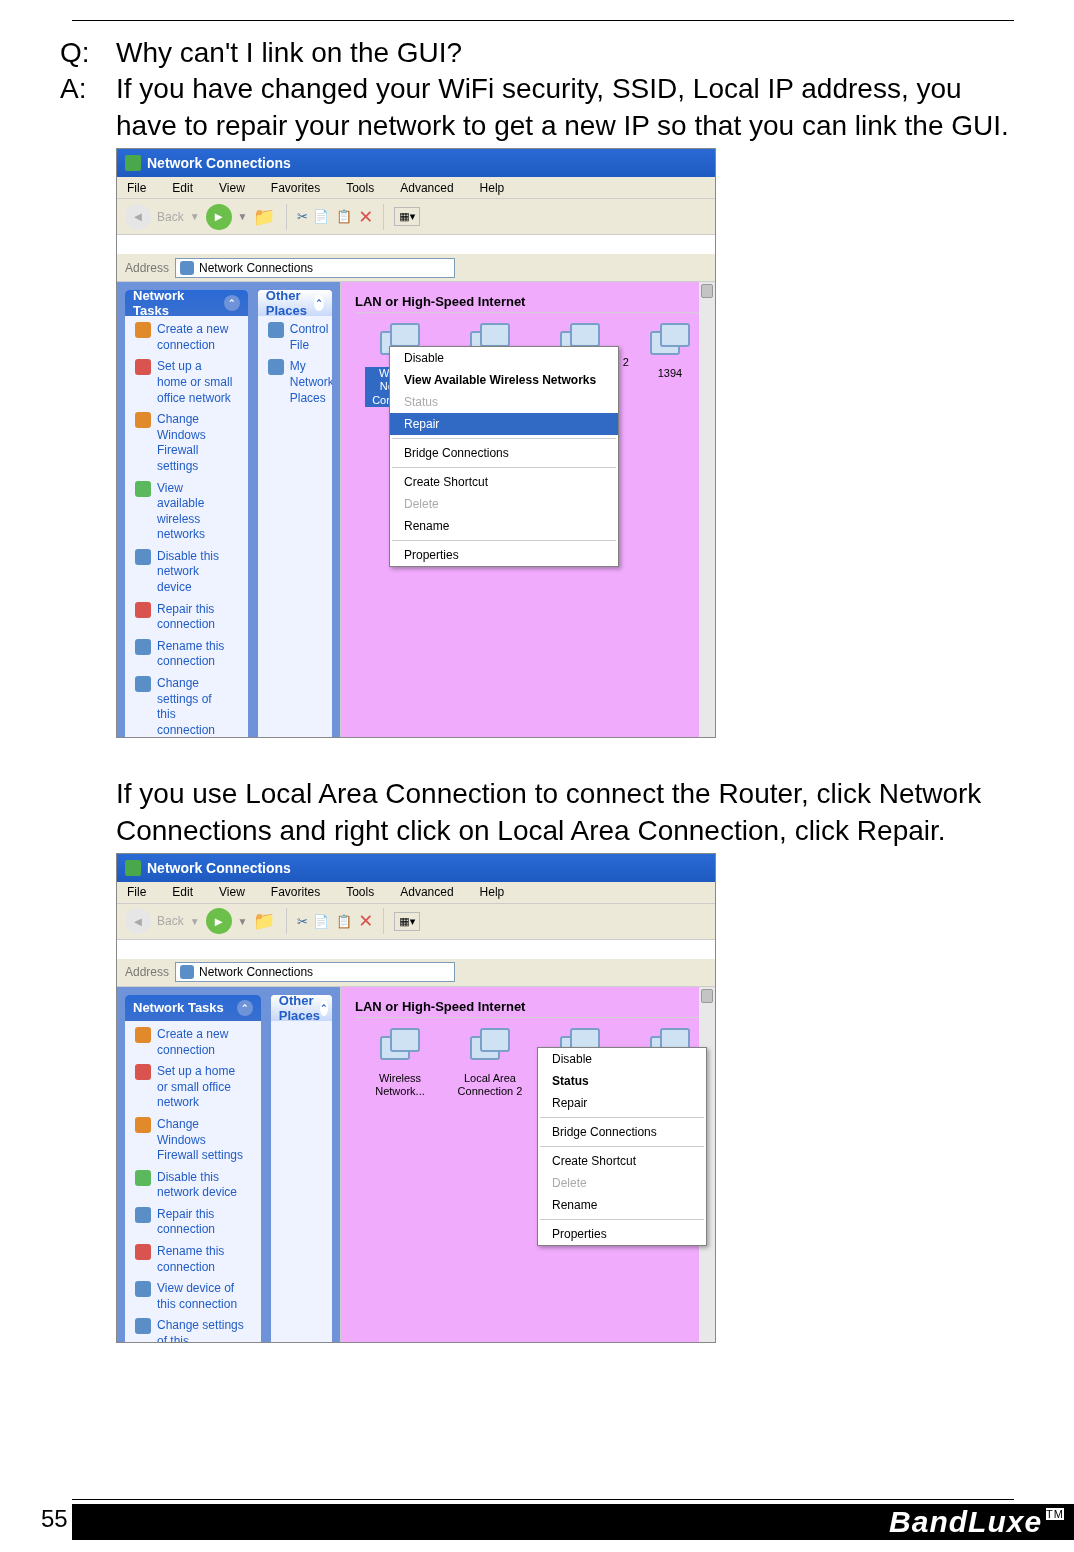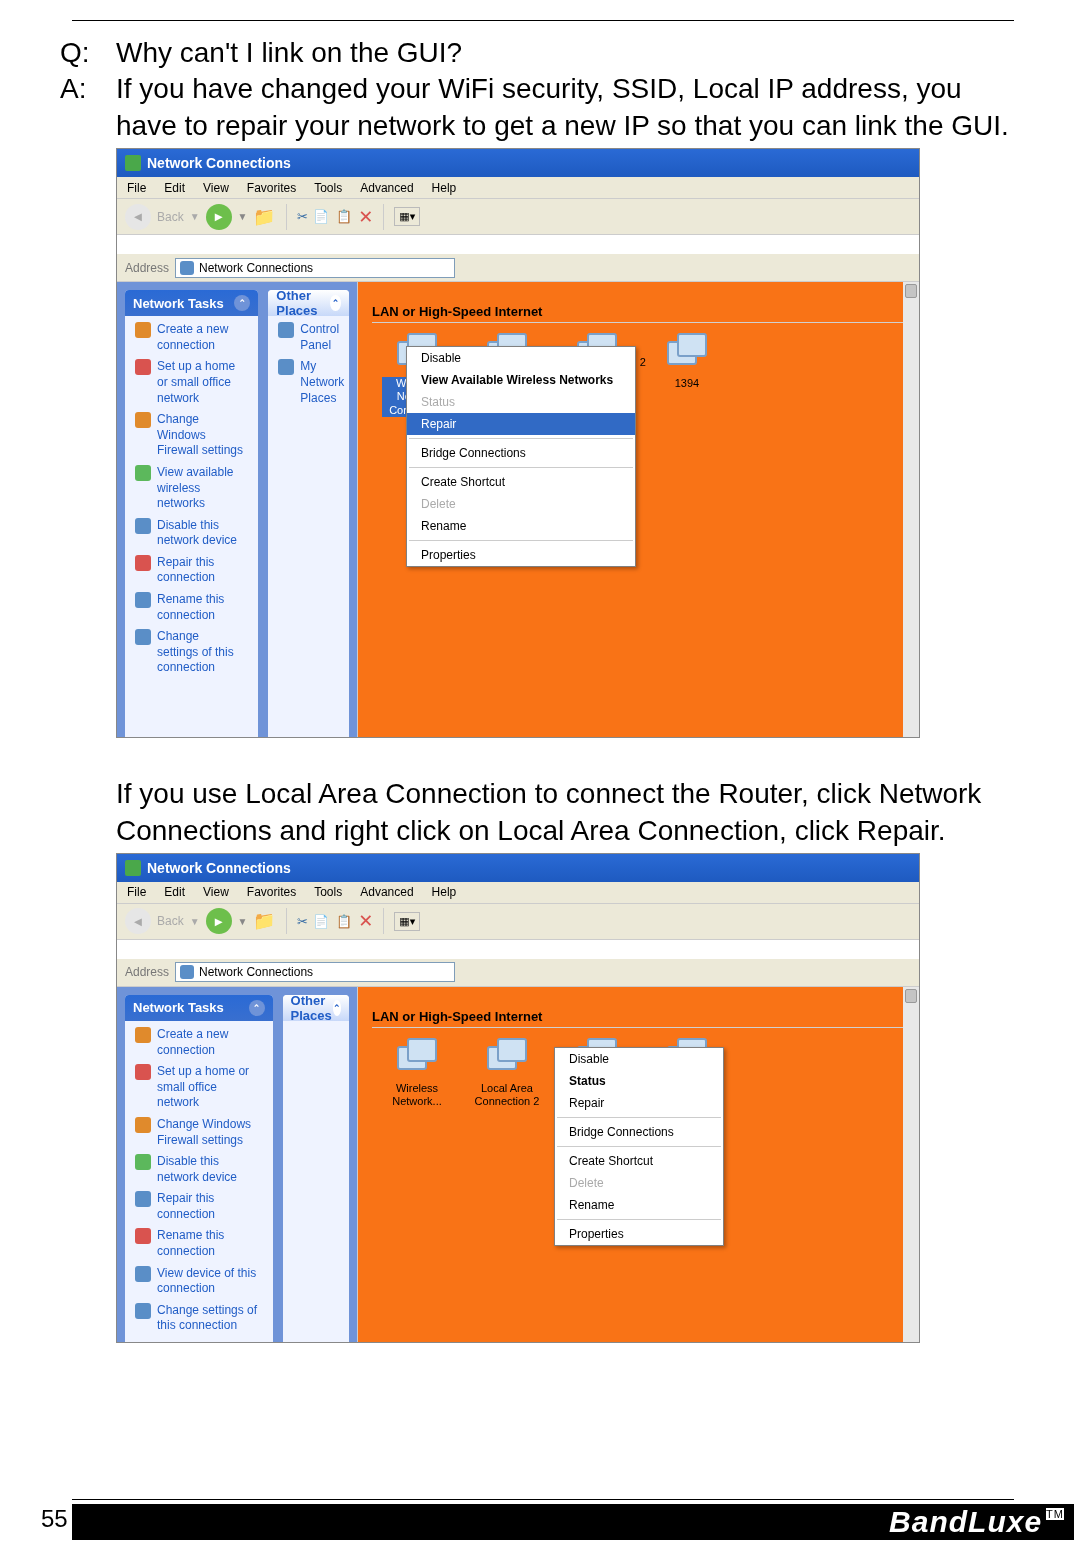--- a/index.html
+++ b/index.html
@@ -20,21 +20,21 @@
     margin-left: 12px;
   }
   .qa-row { display: flex; font-size: 28px; line-height: 1.3; }
   .qa-label { width: 56px; flex-shrink: 0; }
   .qa-body { flex: 1; }
   .indent-block { padding-left: 56px; font-size: 28px; line-height: 1.3; }
   .bold { font-weight: bold; }
   .screenshot {
     border: 1px solid #888;
     margin: 4px 0 20px 56px;
-    width: 804px;
+    width: 600px;
     height: 590px;
     background: #fff;
     position: relative;
     font-family: Tahoma, Arial, sans-serif;
     font-size: 13px;
     overflow: hidden;
   }
   .screenshot.short { height: 490px; }
   .titlebar {
     height: 28px;
@@ -42,21 +42,21 @@
     color: #fff;
     font-weight: bold;
     font-size: 14px;
     display: flex; align-items: center;
     padding-left: 8px;
     gap: 6px;
   }
   .titlebar .ticon { width:16px; height:16px; background:#4aa84a; border-radius:2px; }
   .menubar {
     height: 22px; background:#ece9d8;
-    display:flex; align-items:center; gap:18px;
+    display:flex; align-items:center; gap:26px;
     padding-left:10px; font-size:12px; color:#000;
     border-bottom:1px solid #ccc;
   }
   .toolbar {
     height: 36px; background:#ece9d8;
     display:flex; align-items:center; gap:6px;
     padding-left:8px; border-bottom:1px solid #ccc;
   }
   .tb-btn { width:26px; height:26px; border-radius:50%; display:flex; align-items:center; justify-content:center; font-weight:bold;}
   .tb-back { background:#e6e6e6; color:#aaa; }
@@ -77,21 +77,21 @@
   .explorer-body { display:flex; height:calc(100% - 114px); }
   .side-pane { width:240px; background:#6f93d8; padding:8px; display:flex; flex-direction:row; gap:10px;}
   .panel { background:#eff3ff; border-radius:4px; overflow:hidden; }
   .panel-hd { background:linear-gradient(to bottom,#fff,#c7d8f9); height:26px; display:flex; align-items:center; justify-content:space-between; padding:0 8px; color:#215dc6; font-weight:bold; font-size:13px;}
   .panel-hd.darker { background:linear-gradient(to bottom,#2a6ad5,#396fcf); color:#fff;}
   .panel-hd .chev { width:16px;height:16px;border-radius:50%;background:#fff;display:flex;align-items:center;justify-content:center;font-size:9px;color:#215dc6;}
   .panel-hd.darker .chev { background:#6f93d8; color:#fff;}
   .panel-body { padding:6px 15px 8px 10px; }
   .task { display:flex; gap:6px; align-items:flex-start; color:#215dc6; font-size:12px; line-height:1.3; margin-bottom:6px; cursor:pointer;}
   .task .ticon2 { width:16px; height:16px; flex-shrink:0; border-radius:3px;}
-  .content-pane { flex:1; background:#f97316; border-left:1px solid #ccc; padding:22px 10px; position:relative;}
+  .content-pane { flex:1; background:#f0abfc; border-left:1px solid #ccc; padding:12px 10px; position:relative;}
   .section-hd { font-weight:bold; font-size:13px; border-bottom:1px solid #d0d0d0; padding-bottom:3px; margin-bottom:10px; margin-left:4px;}
   .icons-row { display:flex; gap:20px; margin-left:14px;}
   .net-icon { width:70px; text-align:center; font-size:11px; line-height:1.2;}
   .net-icon .pic { width:48px; height:40px; margin:0 auto 4px auto; position:relative;}
   .net-icon .pic .screen { width:30px;height:24px;background:#cfe2f3; border:2px solid #7aa0c9; border-radius:3px; position:absolute; left:4px; top:8px;}
   .net-icon .pic .screen2 { left:14px; top:0;}
   .net-icon.sel .lbl { background:#316ac5; color:#fff; display:inline-block; padding:0 2px;}
   .ctx-menu {
     position:absolute; background:#fff; border:1px solid #808080;
     box-shadow:2px 2px 4px rgba(0,0,0,.3);
@@ -210,21 +210,21 @@
             </div>
         </div>
         <div class="panel">
           <div class="panel-hd">
             <span>Other Places</span>
             <span class="chev">⌃</span>
           </div>
           <div class="panel-body" id="places-a">
               <div class="task">
                 <span class="ticon2" style="background: rgb(90, 142, 199);"></span>
-                <span>Control Panel</span>
+                <span>Control File</span>
               </div>
               <div class="task">
                 <span class="ticon2" style="background: rgb(90, 142, 199);"></span>
                 <span>My Network Places</span>
               </div>
             </div>
         </div>
       </div>
       <div class="content-pane">
         <div class="scrollbar">

